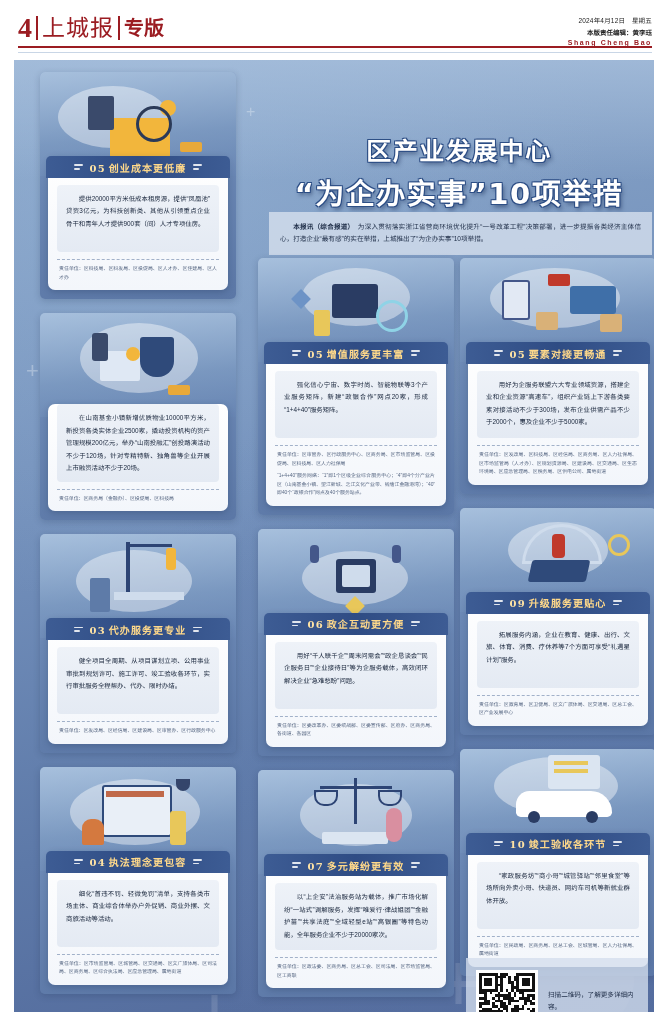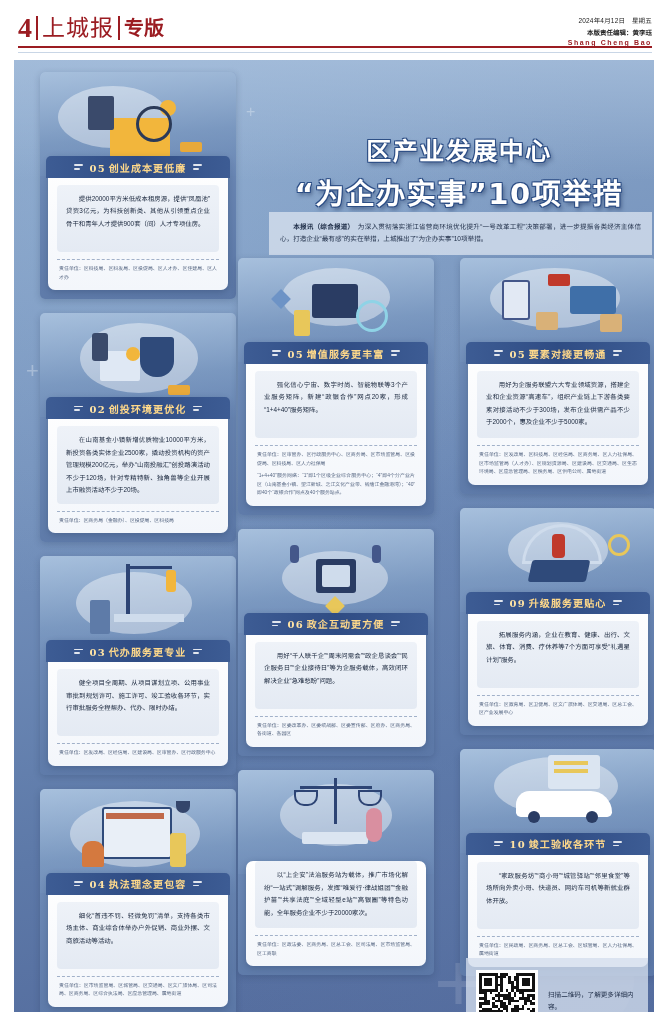--- a/index.html
+++ b/index.html
@@ -64,21 +64,21 @@
   }
   .lead p{
     margin:0;font-size:6.6px;line-height:1.85;color:#1d2c46;text-align:justify;
     text-indent:13.2px;
   }
   .lead b{font-weight:700;}
 
   
   .col{position:absolute;}
   .col-a{left:26px;top:12px;width:196px;}
-  .col-b{left:224px;top:198px;width:196px;}
+  .col-b{left:244px;top:198px;width:196px;}
   .col-c{left:446px;top:198px;width:196px;}
 
   .card{
     position:relative;margin-bottom:14px;
     border-radius:5px;
     background:linear-gradient(170deg,#7e9cc4 0%,#6a87b4 45%,#5b77a6 100%);
     box-shadow:0 2px 7px rgba(26,44,76,.22);
     overflow:hidden;
   }
   .card .illus{
@@ -214,31 +214,20 @@
       <div class="card">
         <div class="illus">
           <div class="blob" style="left:40px;top:10px;width:118px;height:70px;"></div>
           <div class="shape" style="left:100px;top:24px;width:34px;height:40px;background:#2f4a7a;border-radius:3px 3px 16px 16px;"></div>
           <div class="shape" style="left:60px;top:38px;width:40px;height:30px;background:#dfe8f4;border-radius:2px;"></div>
           <div class="shape" style="left:52px;top:20px;width:16px;height:28px;background:#3a4a6b;border-radius:3px;"></div>
           <div class="shape" style="left:86px;top:34px;width:14px;height:14px;border-radius:50%;background:#f2b63c;"></div>
           <div class="shape" style="left:128px;top:72px;width:22px;height:10px;background:#e8a93a;border-radius:2px;"></div>
         </div>
         <div class="panel">
-          <div class="ribbon">
-            <span class="lines">
-                <i></i>
-                <i class="short"></i>
-              </span>
-            <span class="rb-title"><span class="num">02</span><span>创投环境更优化</span></span>
-            <span class="lines">
-                <i></i>
-                <i class="short"></i>
-              </span>
-          </div>
           <div class="body">
               <p>在山南基金小镇新增优质物业10000平方米，新投资各类实体企业2500家，撬动投资机构的资产管理规模200亿元，举办“山南投融汇”创投路演活动不少于120场，针对专精特新、独角兽等企业开展上市融资活动不少于20场。</p>
             </div>
           <div class="divider"></div>
           <div class="note">责任单位：区商务局（金融办）、区投促局、区科技局</div>
         </div>
       </div>
 
       <div class="card">
         <div class="illus">
@@ -364,20 +353,31 @@
         <div class="illus">
           <div class="blob" style="left:42px;top:14px;width:112px;height:62px;"></div>
           <div class="shape" style="left:96px;top:8px;width:3px;height:46px;background:#2d4474;"></div>
           <div class="shape" style="left:62px;top:16px;width:72px;height:3px;background:#2d4474;"></div>
           <div class="shape" style="left:56px;top:20px;width:20px;height:12px;border:2px solid #2d4474;border-radius:0 0 10px 10px;"></div>
           <div class="shape" style="left:120px;top:20px;width:20px;height:12px;border:2px solid #2d4474;border-radius:0 0 10px 10px;"></div>
           <div class="shape" style="left:64px;top:62px;width:66px;height:12px;background:#dbe5f1;border-radius:2px;"></div>
           <div class="shape" style="left:128px;top:38px;width:16px;height:34px;background:#d98fa0;border-radius:8px;"></div>
         </div>
         <div class="panel">
+          <div class="ribbon">
+            <span class="lines">
+                <i></i>
+                <i class="short"></i>
+              </span>
+            <span class="rb-title"><span class="num">07</span><span>多元解纷更有效</span></span>
+            <span class="lines">
+                <i></i>
+                <i class="short"></i>
+              </span>
+          </div>
           <div class="body">
               <p>以“上企安”法治服务站为载体，推广市场化解纷“一站式”调解服务，发挥“唯爱行·律战姐团”“金融护苗”“共享法庭”“全域轻型e站”“高银圈”等特色功能，全年服务企业不少于20000家次。</p>
             </div>
           <div class="divider"></div>
           <div class="note">责任单位：区政法委、区商务局、区总工会、区司法局、区市场监管局、区工商联</div>
         </div>
       </div>
 
     </div>
 

